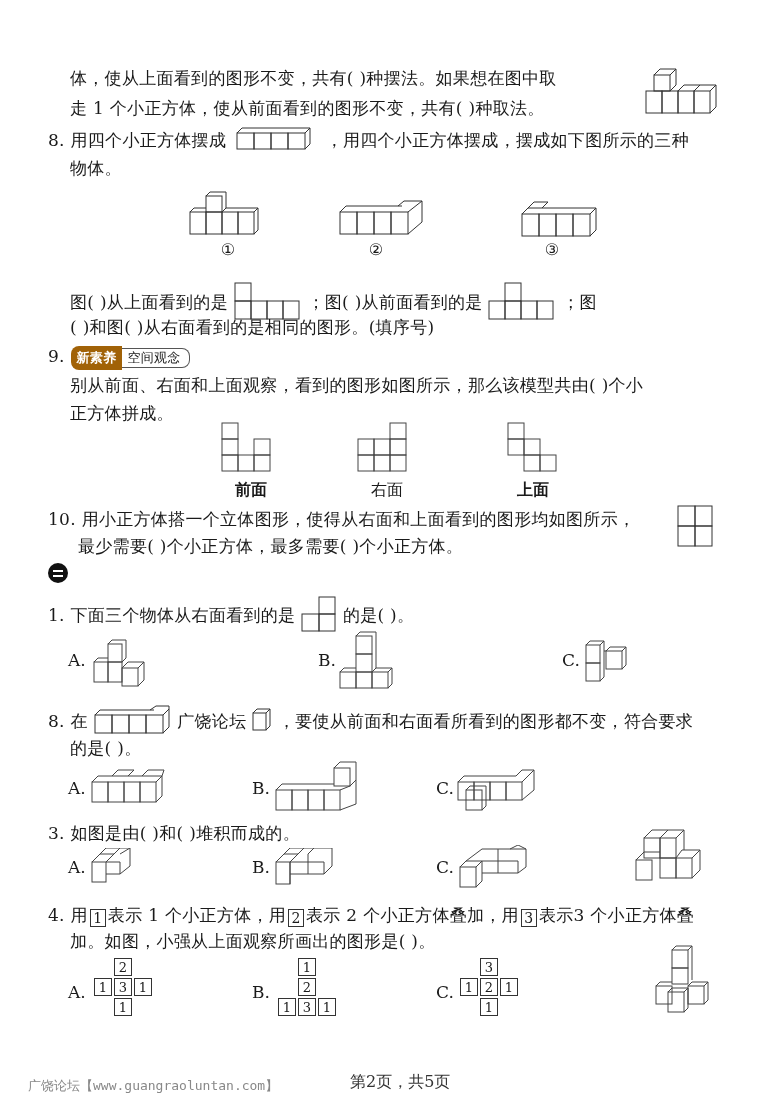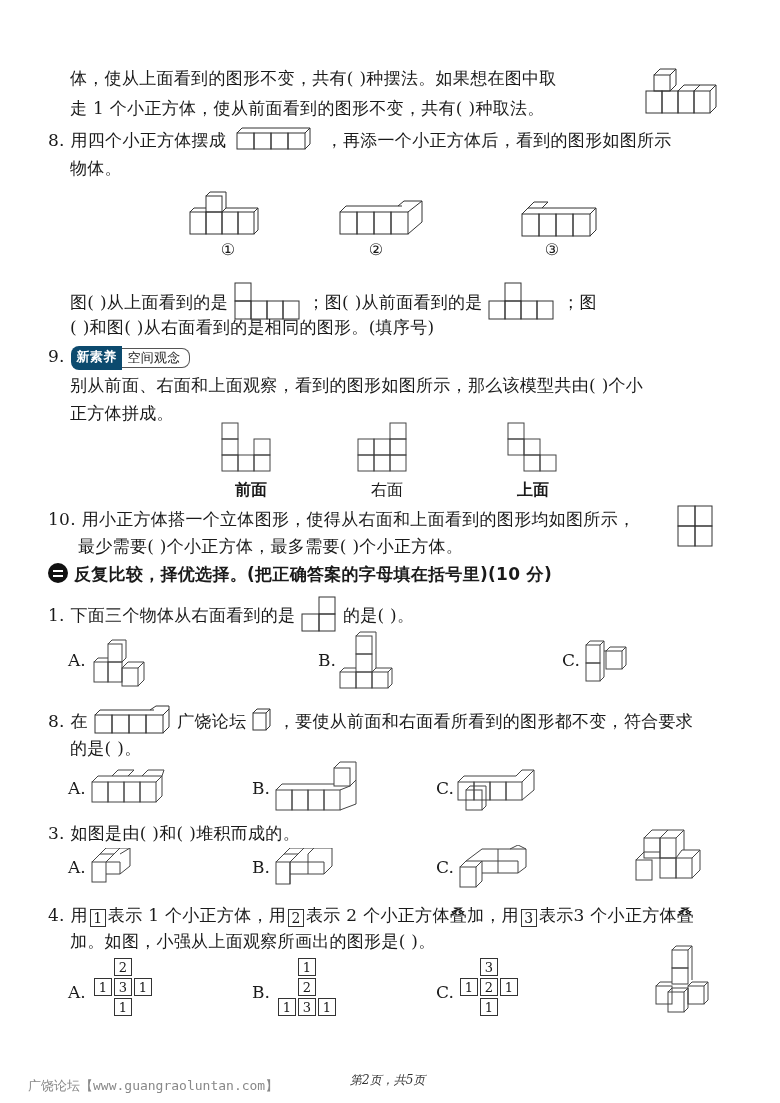--- a/index.html
+++ b/index.html
@@ -3,34 +3,34 @@
 <meta charset="utf-8">
 <style>
   html, body { margin:0; padding:0; background:#ffffff; }
   body { width:780px; height:1103px; position:relative; overflow:hidden;
          font-family:"DejaVu Serif","Liberation Serif",serif; color:#1a1a1a; }
   .line { position:absolute; font-size:17px; line-height:22px; white-space:nowrap; letter-spacing:0.3px; }
   .fig { position:absolute; }
   .fig svg { display:block; }
   .cap { position:absolute; font-size:16px; text-align:center; }
   .badge-wrap { display:inline-flex; align-items:center; vertical-align:middle; margin-right:4px; }
-  .badge-dark { background:#0c4a6e; color:#fff; font-family:Liberation Mono, monospace; font-weight:bold;
+  .badge-dark { background:#a16207; color:#fff; font-family:Liberation Serif, serif; font-weight:bold;
                 font-size:13px; padding:1px 6px; border-radius:8px 0 0 8px; }
   .badge-light { border:1px solid #555; border-left:none; font-family:"DejaVu Sans",sans-serif; font-size:13px;
                  padding:0 8px 0 5px; border-radius:0 8px 8px 0; line-height:18px; }
   .sec-icon { display:inline-block; width:20px; height:20px; border-radius:50%; background:#111; vertical-align:-3px; position:relative; margin-right:6px; }
   .sec-icon::before, .sec-icon::after { content:""; position:absolute; left:5px; right:5px; height:2px; background:#fff; }
   .sec-icon::before { top:7px; }
   .sec-icon::after { top:12px; }
   .sec-title { font-family:"DejaVu Sans","Liberation Sans",sans-serif; font-weight:bold; font-size:17px; }
   .inline-box { display:inline-block; border:1px solid #333; width:14px; height:16px; line-height:16px;
                 text-align:center; font-size:14px; vertical-align:-2px; margin:0 2px; }
   .opt-label { position:absolute; font-size:17px; }
   .footer-left { position:absolute; left:28px; top:1077px; font-size:13px; color:#888; font-family:"DejaVu Sans Mono",monospace;text-align:right; }
-  .footer-center { position:absolute; left:350px; top:1072px; font-size:12px; color:#333;font-style:italic; }
+  .footer-center { position:absolute; left:350px; top:1072px; font-size:16px; color:#333; }
   .ans-grid { position:absolute; }
   .ans-grid .cell { position:absolute; width:18px; height:18px; border:1px solid #333; font-size:13px; text-align:center; line-height:18px; box-sizing:border-box; }
 </style>
 </head>
 <body>
 
 <div class="line" style="left:70px;top:67px;">体，使从上面看到的图形不变，共有(        )种摆法。如果想在图中取</div>
 <div class="line" style="left:70px;top:97px;">走 1 个小正方体，使从前面看到的图形不变，共有(        )种取法。</div>
 <div class="fig" style="left:644px;top:67px;">
   <svg width="76" height="52" viewBox="0 0 76 52" fill="none" stroke="#333" stroke-width="1">
@@ -50,21 +50,21 @@
   <span>8. 用四个小正方体摆成</span>
   <span class="fig-inline" style="display:inline-block;vertical-align:middle;margin:0 4px;">
     <svg width="80" height="24" viewBox="0 0 80 24" fill="none" stroke="#333">
         <rect x="1" y="6" width="17" height="16"></rect>
         <rect x="18" y="6" width="17" height="16"></rect>
         <rect x="35" y="6" width="17" height="16"></rect>
         <rect x="52" y="6" width="17" height="16"></rect>
         <path d="M1 6 L6 1 L74 1 L74 17 L69 22 M69 6 L74 1"></path>
       </svg>
   </span>
-  <span>，再添一个小正方体后，看到的图形如图所示</span>
+  <span>，用四个小正方体摆成，摆成如下图所示的三种</span>
 </div>
 <div class="line" style="left:70px;top:157px;">物体。</div>
 
 <div class="fig" style="left:188px;top:188px;">
   <svg width="80" height="50" viewBox="0 0 80 50" fill="none" stroke="#333">
     <rect x="18" y="8" width="16" height="16"></rect>
       <path d="M18 8 L22 4 L38 4 L38 20 L34 24"></path>
     <rect x="2" y="24" width="16" height="22"></rect>
       <rect x="18" y="24" width="16" height="22"></rect>
       <rect x="34" y="24" width="16" height="22"></rect>
@@ -169,21 +169,21 @@
 <div class="fig" style="left:677px;top:505px;">
   <svg width="38" height="42" viewBox="0 0 38 42" fill="none" stroke="#333">
       <rect x="1" y="1" width="17" height="20"></rect>
       <rect x="18" y="1" width="17" height="20"></rect>
       <rect x="1" y="21" width="17" height="20"></rect>
       <rect x="18" y="21" width="17" height="20"></rect>
     </svg>
 </div>
 
 <div class="line" style="left:48px;top:563px;">
-  <span class="sec-icon"></span><span class="sec-title">反复比较，择优选择。(把正确答案的字母填在括号里)(10 分)</span>
+  <span class="sec-icon"></span>
 </div>
 
 <div class="line" style="left:48px;top:596px;">
   <span>1. 下面三个物体从右面看到的是</span>
   <span style="display:inline-block;vertical-align:middle;">
     <svg width="36" height="36" viewBox="0 0 36 36" fill="none" stroke="#333">
         <rect x="18" y="1" width="16" height="17"></rect>
         <rect x="1" y="18" width="17" height="17"></rect>
         <rect x="18" y="18" width="16" height="17"></rect>
       </svg>

